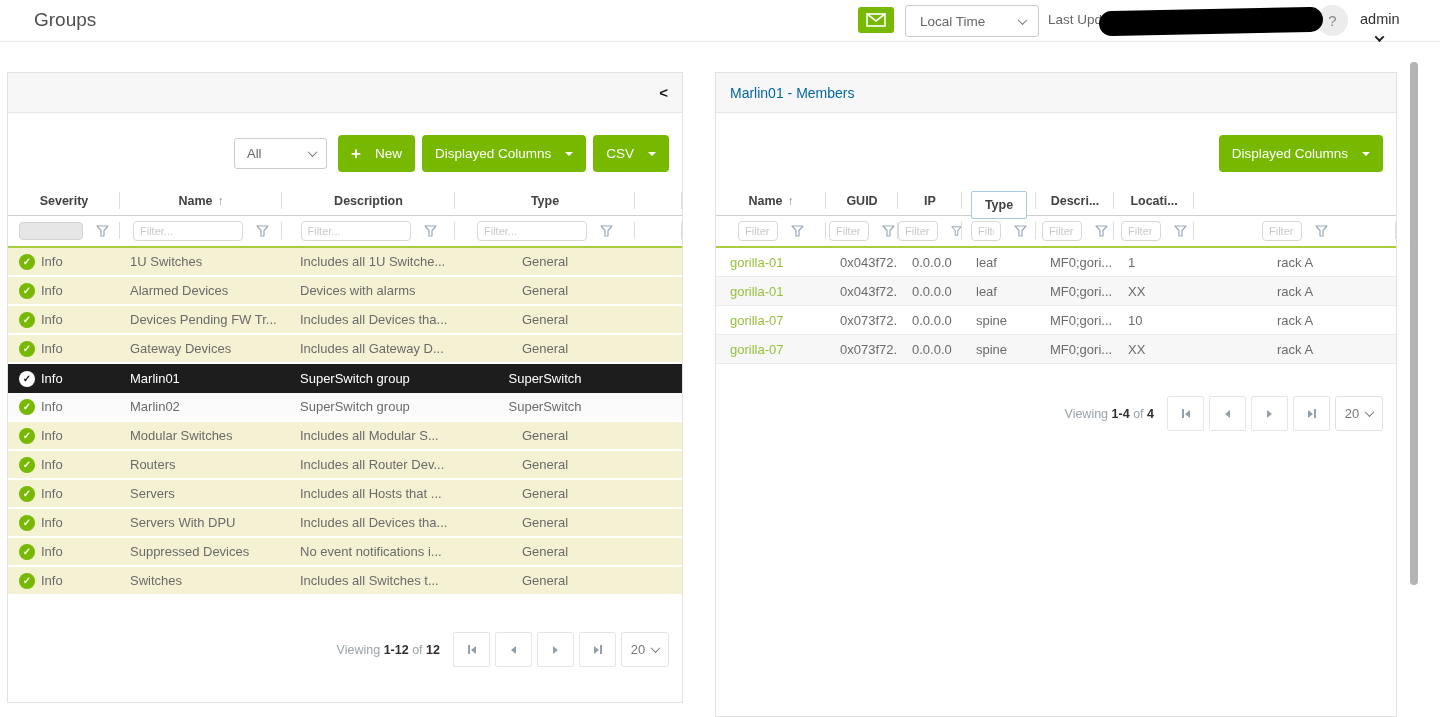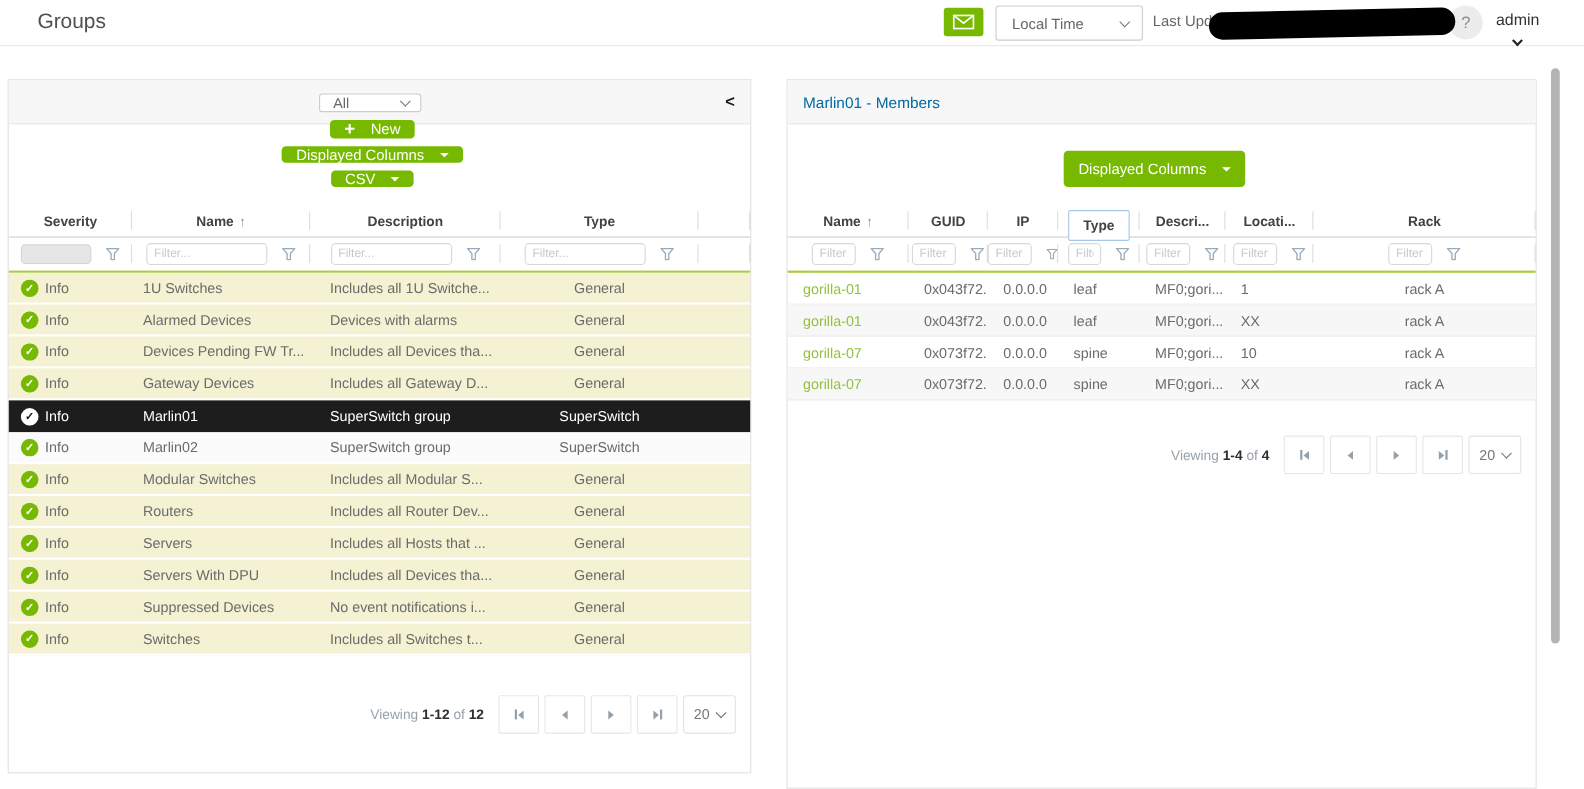--- a/index.html
+++ b/index.html
@@ -31,21 +31,21 @@
   
   .panel { position:absolute; top:72px; background:#fff; border:1px solid #e2e2e2; }
   #groups-panel  { left:7px;   width:676px; height:631px; }
   #members-panel { left:715px; width:682px; height:645px; }
   .panel-bar { height:40px; background:#f7f7f7; border-bottom:1px solid #e8e8e8;
     display:flex; align-items:center; padding:0 14px; }
   .panel-bar .title { font-size:14px; color:#0369a1; }
   #collapse-btn { margin-left:auto; font-weight:700; color:#1a1a1a; font-size:15px; cursor:default; }
 
   .toolbar { display:flex; justify-content:flex-end; align-items:center; gap:7px;
-    margin:24px 13px 0 0; height:33px;flex-direction:column; }
+    margin:24px 13px 0 0; height:33px; }
   .btn { background:#76b900; color:#fff; border:none; border-radius:4px; height:37px;
     display:flex; align-items:center; gap:14px; padding:0 13px; font-size:13.5px;
     font-family:"Liberation Sans", sans-serif; }
   .caret { width:0; height:0; border-left:4px solid transparent; border-right:4px solid transparent;
     border-top:4px solid #fff; display:inline-block; }
   .plus-icon::before { content:"+"; font-size:17px; font-weight:700; line-height:1; }
   #all-select { width:93px; height:31px; padding:0 10px 0 12px; font-size:13px;
     justify-content:space-between; margin-right:4px; }
 
   
@@ -394,23 +394,20 @@
     </div>
     <div class="hcell">
       <span class="col-box">Type</span>
     </div>
     <div class="hcell">
       <span>Descri...</span>
     </div>
     <div class="hcell">
       <span>Locati...</span>
     </div>
-    <div class="hcell">
-      <span>Rack</span>
-    </div>
   </div>
 
   <div class="mfilter">
     <div class="fcell">
       <input class="f-input sm" placeholder="Filter" style="">
       <svg width="13" height="12" viewBox="0 0 13 12">
         <path d="M1 1h11L8 5.5V11H5V5.5z" fill="none" stroke="#9aaabb" stroke-width="1.2" stroke-linejoin="round"></path>
         </svg>
     </div>
     <div class="fcell">

